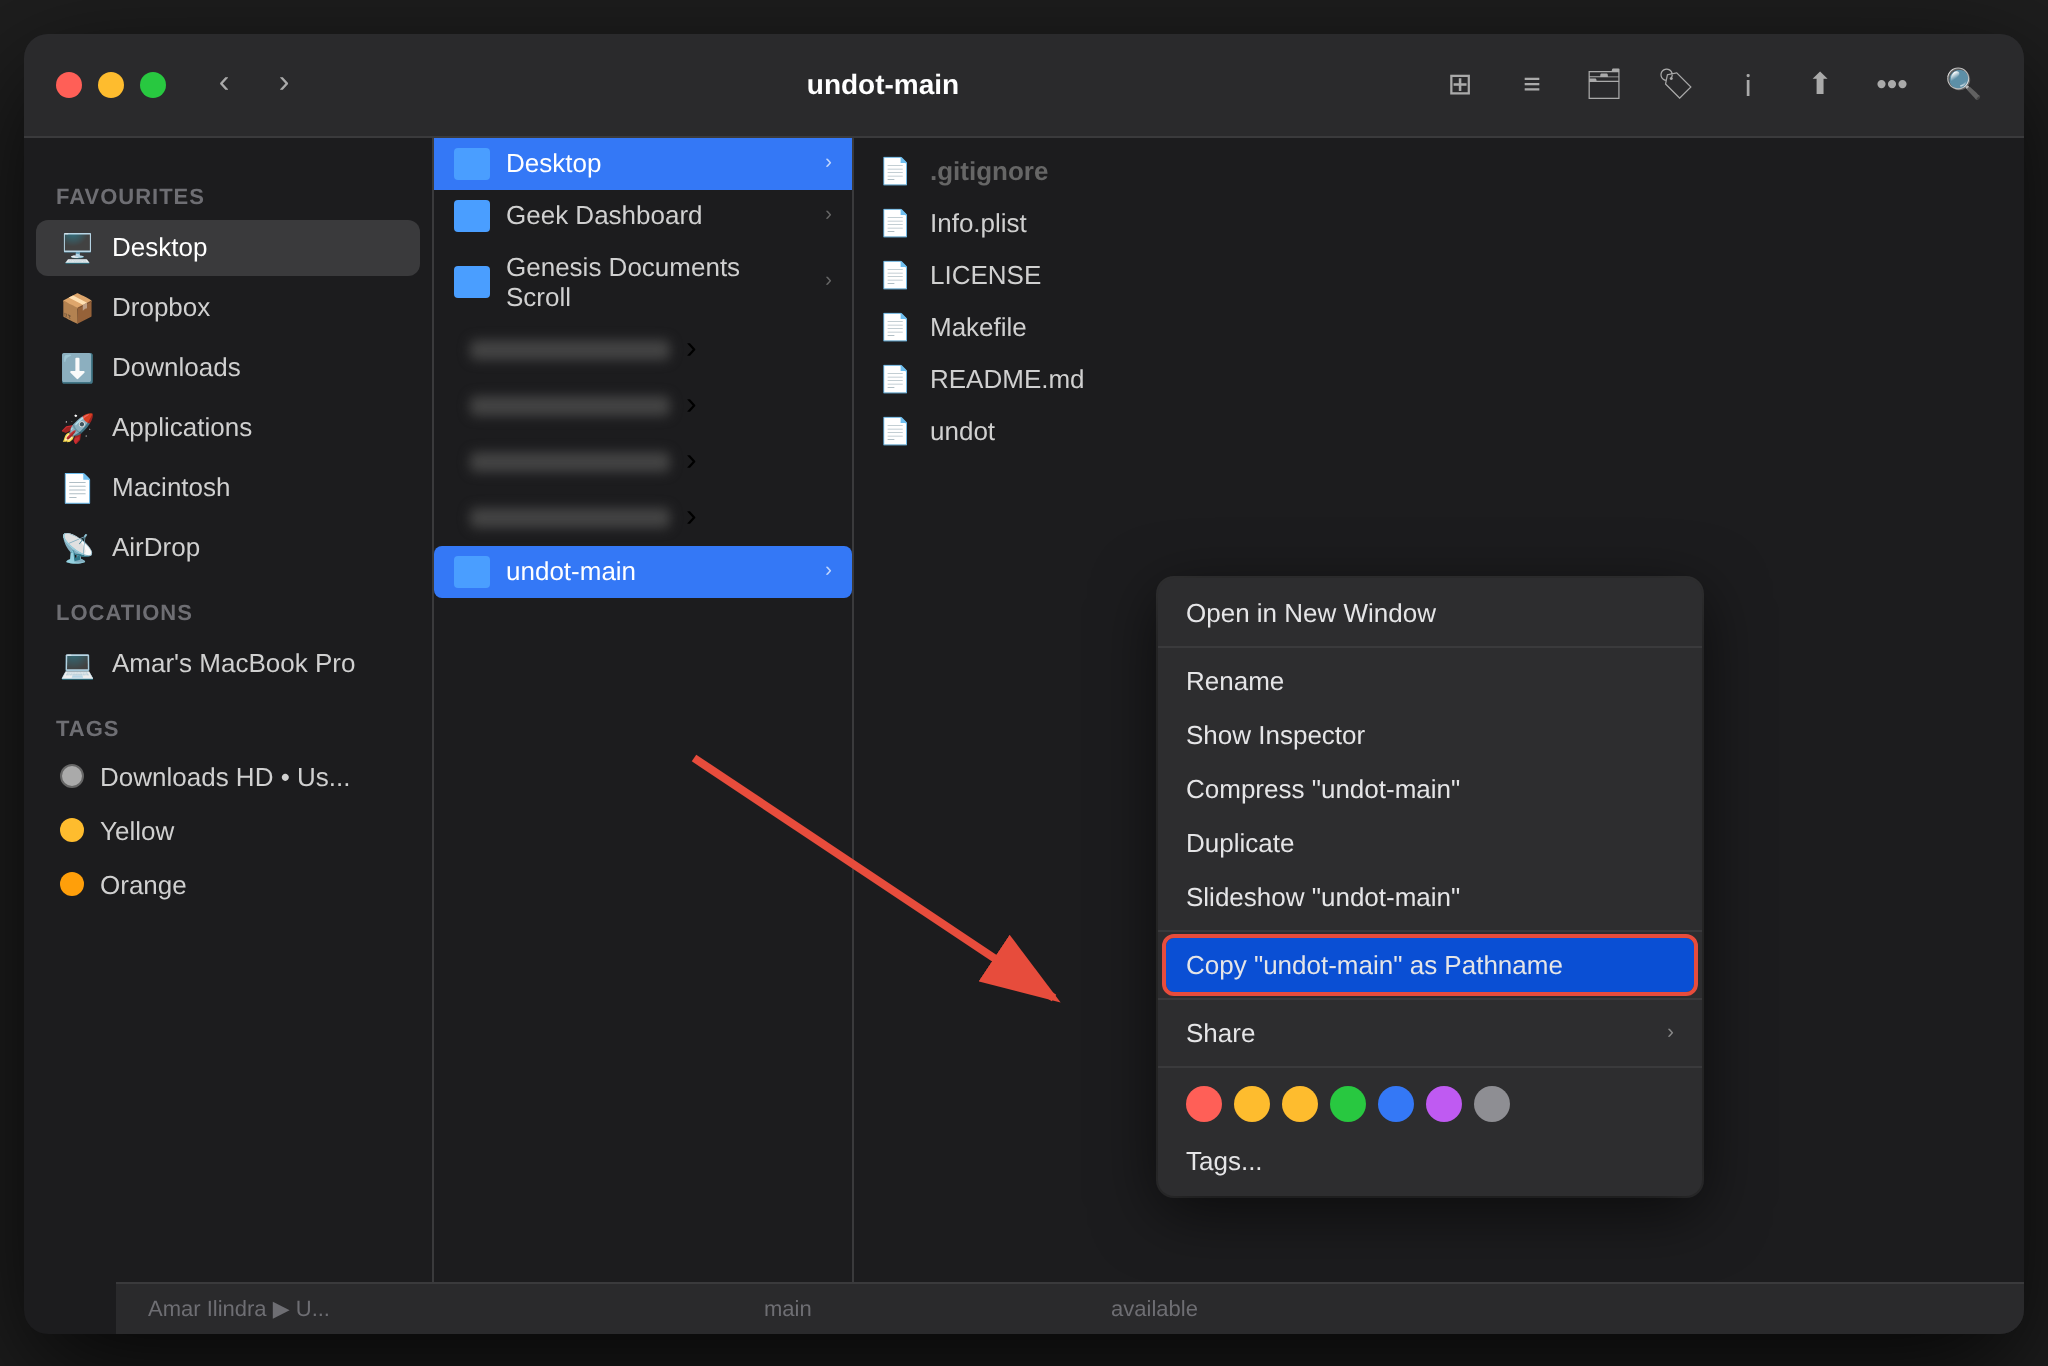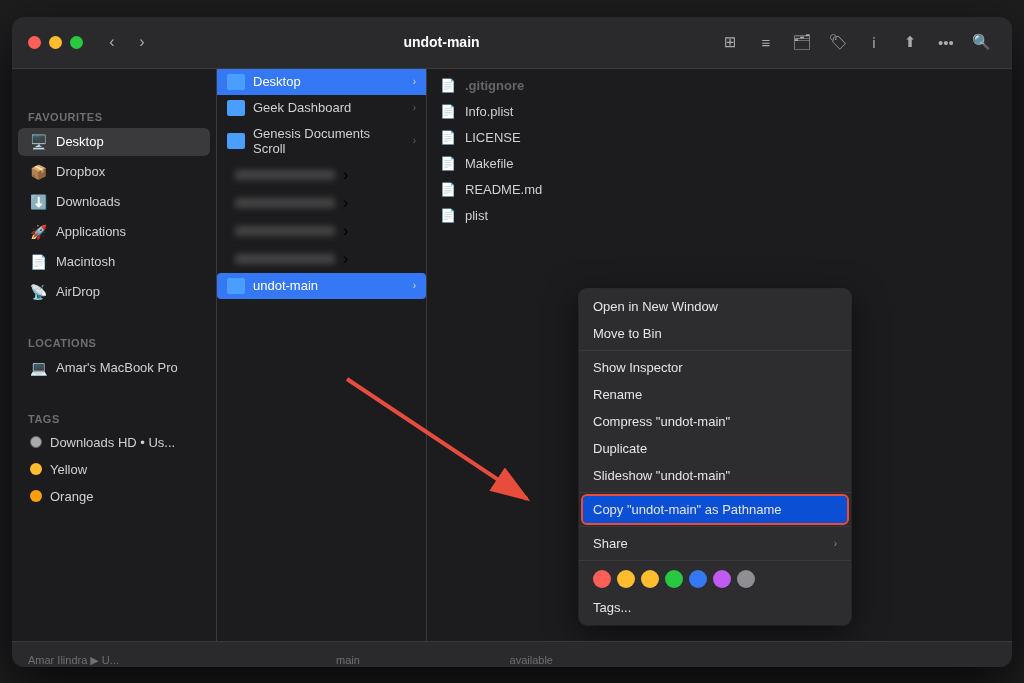--- a/index.html
+++ b/index.html
@@ -106,21 +106,21 @@
       flex-shrink: 0;
       overflow-y: auto;
     }
     .sidebar-section-label {
       font-size: 11px;
       font-weight: 600;
       color: #6e6e73;
       padding: 4px 16px 4px 16px;
       text-transform: uppercase;
       letter-spacing: 0.5px;
-      margin-top: 26px;
+      margin-top: 8px;
     }
     .sidebar-item {
       display: flex;
       align-items: center;
       gap: 8px;
       padding: 5px 12px;
       cursor: pointer;
       border-radius: 6px;
       margin: 1px 6px;
       color: #d0d0d0;
@@ -209,25 +209,26 @@
       font-size: 13px;
       flex-shrink: 0;
     }
     .file-name-muted { color: #666; font-weight: bold; }
     
     .statusbar {
       height: 26px;
       background: #2a2a2c;
       border-top: 1px solid #3a3a3c;
       display: flex;
-      align-items: flex-end;
+      align-items: center;
       padding: 0 16px;
       font-size: 11px;
       color: #6e6e73;
       flex-shrink: 0;
+      margin-left: 46px;
     }
     
     .context-menu {
       position: absolute;
       left: 362px;
       top: 220px;
       width: 272px;
       background: #2d2d2f;
       border-radius: 8px;
       box-shadow: 0 8px 32px rgba(0,0,0,0.6), 0 0 0 1px rgba(255,255,255,0.1);
@@ -428,46 +429,43 @@
         <div class="file-item">
           <span class="file-icon">📄</span>
           <span>Makefile</span>
         </div>
         <div class="file-item">
           <span class="file-icon">📄</span>
           <span>README.md</span>
         </div>
         <div class="file-item">
           <span class="file-icon">📄</span>
-          <span>plist</span>
+          <span>undot</span>
         </div>
       </div>
 
       <svg style="position:absolute;left:90px;top:290px;width:250px;height:160px;pointer-events:none;z-index:99;" viewBox="0 0 250 160">
         <defs>
           <marker id="arrowhead" markerWidth="10" markerHeight="7" refX="9" refY="3.5" orient="auto">
             <polygon points="0 0, 10 3.5, 0 7" fill="#e74c3c"></polygon>
           </marker>
         </defs>
         <line x1="40" y1="20" x2="220" y2="140" stroke="#e74c3c" stroke-width="4" marker-end="url(#arrowhead)"></line>
       </svg>
 
       <div class="context-menu">
         <div class="ctx-item">
           <span>Open in New Window</span>
         </div>
-        <div class="ctx-item">
-          <span>Move to Bin</span>
-        </div>
         <div class="ctx-divider"></div>
         <div class="ctx-item">
+          <span>Rename</span>
+        </div>
+        <div class="ctx-item">
           <span>Show Inspector</span>
-        </div>
-        <div class="ctx-item">
-          <span>Rename</span>
         </div>
         <div class="ctx-item">
           <span>Compress "undot-main"</span>
         </div>
         <div class="ctx-item">
           <span>Duplicate</span>
         </div>
         <div class="ctx-item">
           <span>Slideshow "undot-main"</span>
         </div>

